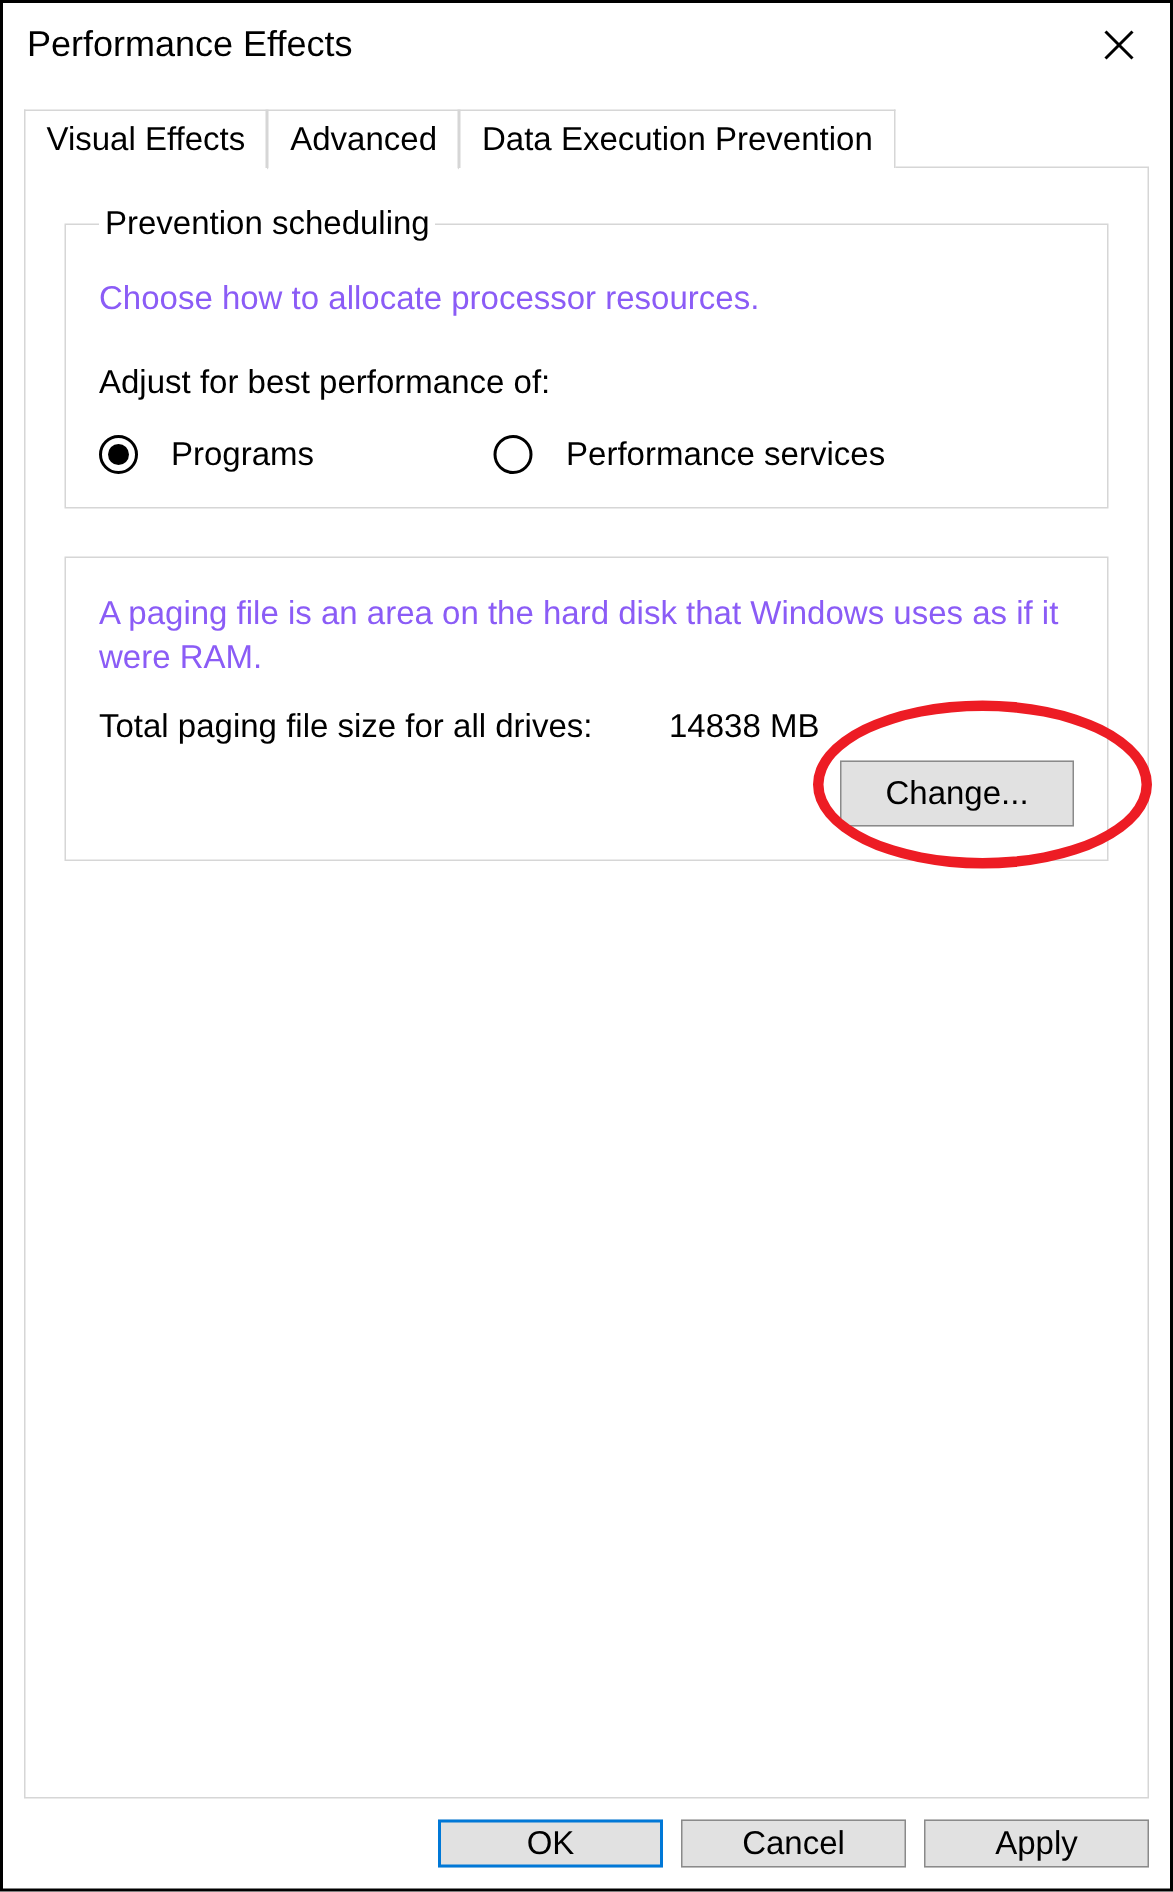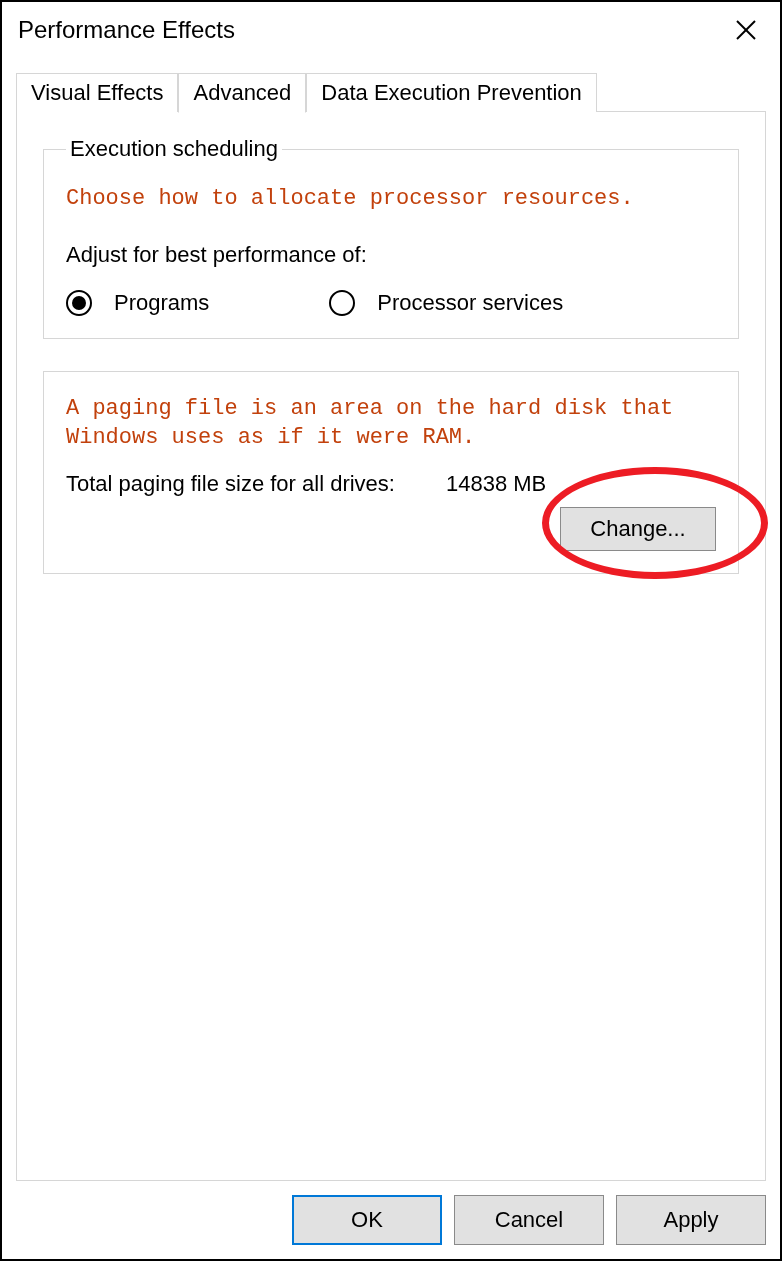--- a/index.html
+++ b/index.html
@@ -88,24 +88,23 @@
       position: relative;
     }
     fieldset.groupbox legend {
       font-size: 22px;
       color: #000;
       padding: 0 4px;
       background: #fff;
     }
     .gb-text {
       font-size: 22px;
-      color: #c2410c;
+      color: #8b5cf6;
       margin: 4px 0 28px 0;
       line-height: 1.35;
-      font-family: Liberation Mono, monospace;
     }
     .gb-label {
       font-size: 22px;
       color: #000;
       margin: 0 0 22px 0;
     }
     .radio-row {
       display: flex;
       gap: 120px;
       align-items: center;
@@ -168,21 +167,21 @@
     }
     .bottom-buttons {
       display: flex;
       justify-content: flex-end;
       gap: 12px;
       padding: 14px;
       border-top: none;
     }
     .bottom-buttons .btn {
       min-width: 150px;
-      height: 50px;
+      height: 32px;
     }
     .btn.primary {
       border: 2px solid #0078d7;
       background: #e1e1e1;
     }
     .btn.disabled {
       color: #000000;
       cursor: default;
       background: #e1e1e1;
     }
@@ -205,33 +204,33 @@
   <div class="tabs-region">
     <div class="tabs">
       <div class="tab inactive">Visual Effects</div>
       <div class="tab active">Advanced</div>
       <div class="tab inactive">Data Execution Prevention</div>
     </div>
 
     <div class="tab-panel">
 
       <fieldset class="groupbox">
-        <legend>Execution scheduling</legend>
+        <legend>Prevention scheduling</legend>
         <div class="gb-text">Choose how to allocate processor resources.</div>
         <div class="gb-label">Adjust for best performance of:</div>
         <div class="radio-row">
           <div class="radio-item">
             <span class="radio-circle">
                 <span class="radio-dot"></span>
               </span>
             <span class="radio-text">Programs</span>
           </div>
           <div class="radio-item">
             <span class="radio-circle"></span>
-            <span class="radio-text">Processor services</span>
+            <span class="radio-text">Performance services</span>
           </div>
         </div>
       </fieldset>
 
       <fieldset class="groupbox" style="position:relative;">
         <div class="gb-text" style="margin-bottom:18px;">A paging file is an area on the hard disk that Windows uses as if it were RAM.</div>
         <div class="vm-row">
           <span class="label">Total paging file size for all drives:</span>
           <span>14838 MB</span>
         </div>

